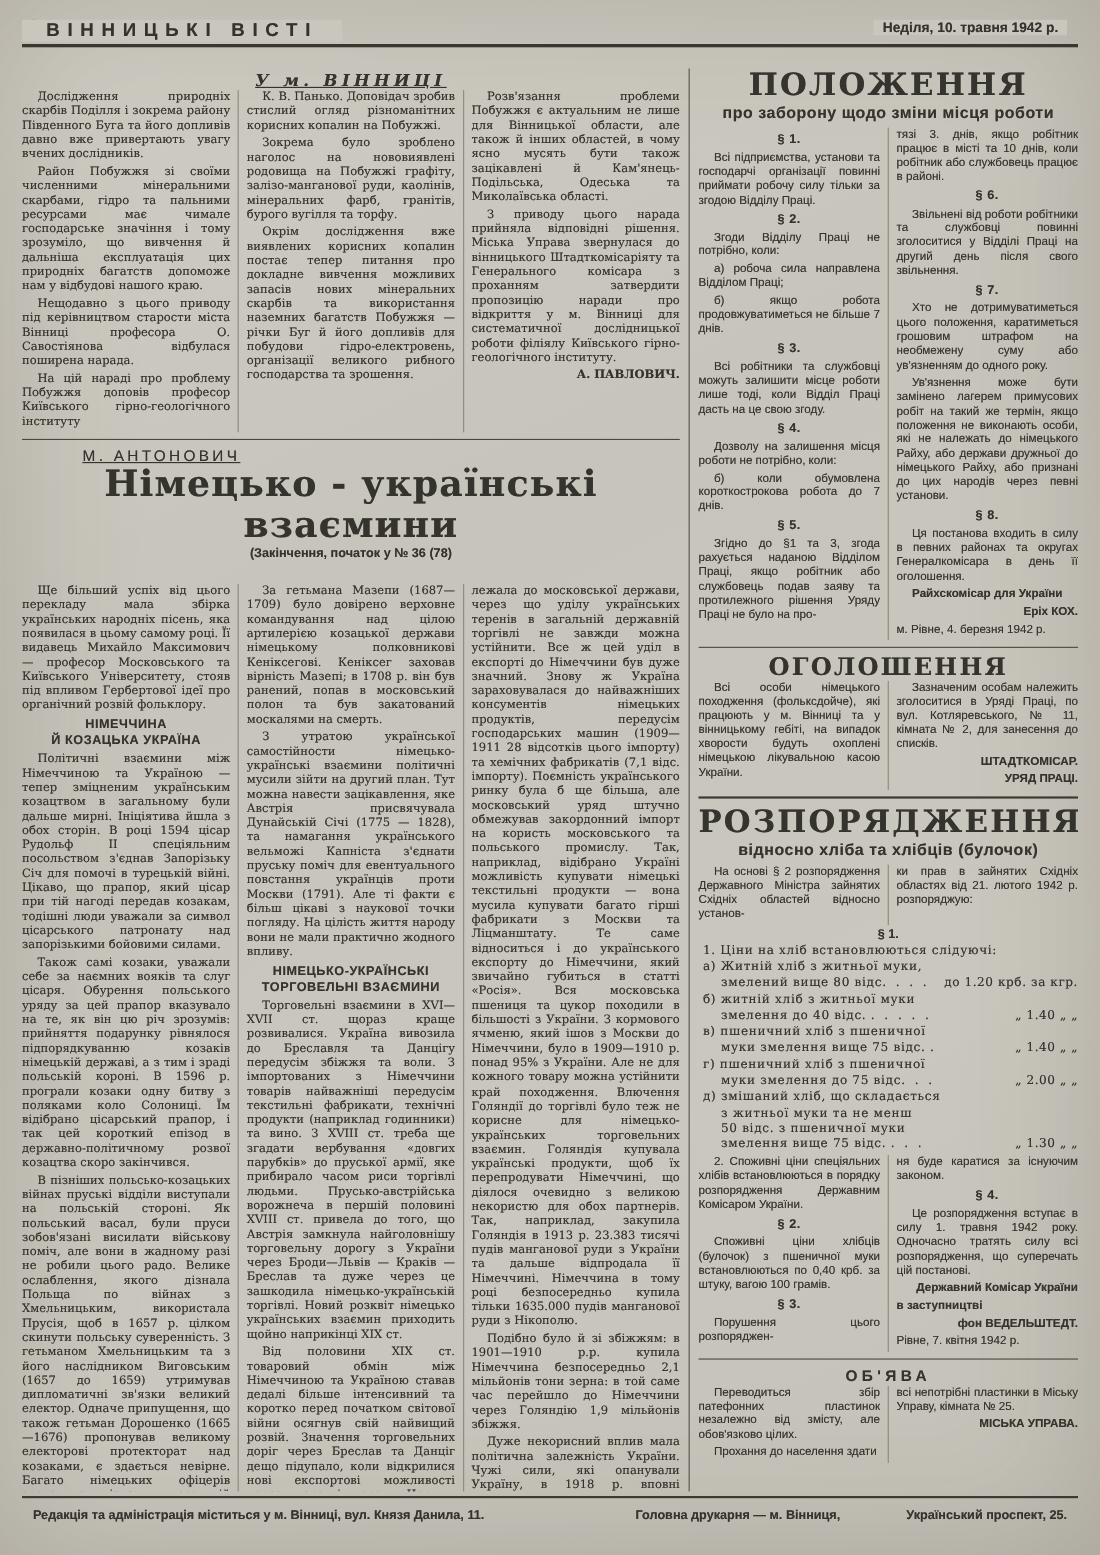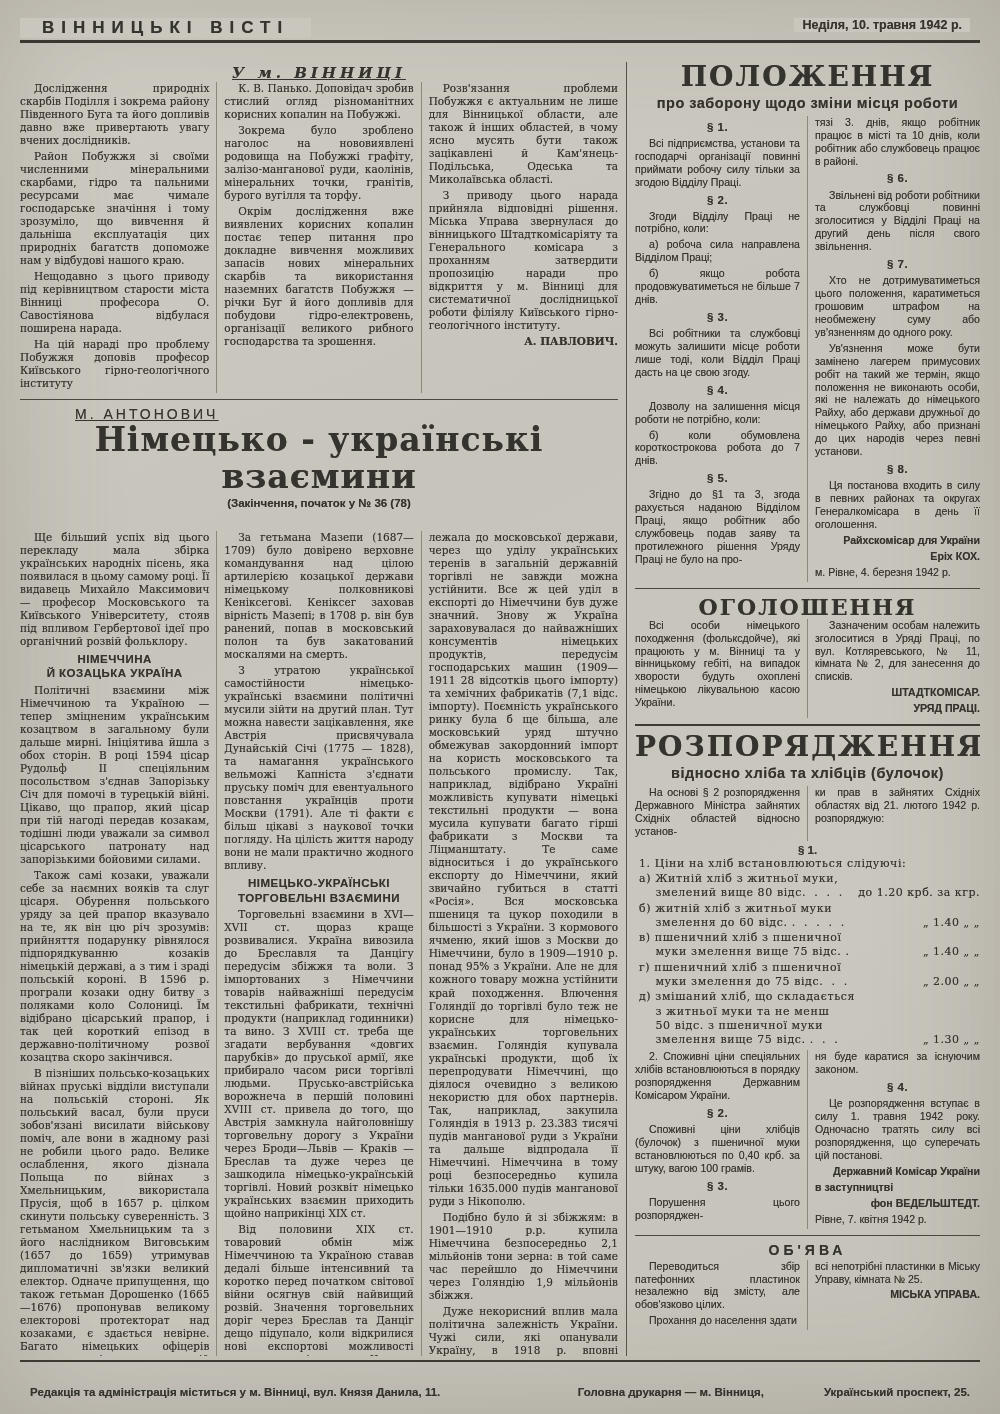--- a/index.html
+++ b/index.html
@@ -59,21 +59,21 @@
   .sans-title{font-family:"Liberation Sans",sans-serif;font-weight:bold;text-align:center;
           font-size:14px;letter-spacing:4px;margin:2px 0;}
   .price-list{font-size:11px;line-height:1.3;margin:1px 0 3px;padding-left:4px;}
   .price-intro{letter-spacing:.6px;margin-bottom:1px;}
   .price-row{display:flex;justify-content:space-between;align-items:flex-end;margin-bottom:1px;}
   .price-row .pl{white-space:pre-wrap;letter-spacing:.6px;}
   .price-row .pr{white-space:nowrap;padding-left:5px;letter-spacing:.5px;}
   .center-par{font-family:"Liberation Sans",sans-serif;font-weight:bold;text-align:center;
           font-size:11.5px;margin:3px 0 1px;}
   
-  footer{border-top:2px solid #3d3a33;margin-top:4px;padding:24px 10px 0;display:flex;
+  footer{border-top:2px solid #3d3a33;margin-top:4px;padding:10px 10px 0;display:flex;
          font-family:"Liberation Sans",sans-serif;font-weight:bold;font-size:11.5px;}
   footer .f-left{flex:1;}
   footer .f-mid{margin-right:60px;}
 </style>
 </head>
 <body>
 
 <div class="page">
 
   <header>
@@ -93,21 +93,21 @@
         <div class="kicker">У м. ВІННИЦІ</div>
         <div class="cols serif-body">
           <div class="col">
               <p class="para">Дослідження природніх скарбів Поділля і зокрема району Південного Буга та його допливів давно вже привертають увагу вчених дослідників.</p>
               <p class="para">Район Побужжя зі своїми численними мінеральними скарбами, гідро та пальними ресурсами має чимале господарське значіння і тому зрозуміло, що вивчення й дальніша експлуатація цих природніх багатств допоможе нам у відбудові нашого краю.</p>
               <p class="para">Нещодавно з цього приводу під керівництвом старости міста Вінниці професора О. Савостіянова відбулася поширена нарада.</p>
               <p class="para">На цій нараді про проблему Побужжя доповів професор Київського гірно-геологічного інституту</p>
             </div>
           <div class="col">
               <p class="para">К. В. Панько. Доповідач зробив стислий огляд різноманітних корисних копалин на Побужжі.</p>
-              <p class="para">Зокрема було зроблено наголос на нововиявлені родовища на Побужжі графіту, залізо-манганової руди, каолінів, мінеральних точки, гранітів, бурого вугілля та торфу.</p>
+              <p class="para">Зокрема було зроблено наголос на нововиявлені родовища на Побужжі графіту, залізо-манганової руди, каолінів, мінеральних фарб, гранітів, бурого вугілля та торфу.</p>
               <p class="para">Окрім дослідження вже виявлених корисних копалин постає тепер питання про докладне вивчення можливих запасів нових мінеральних скарбів та використання наземних багатств Побужжя — річки Буг й його допливів для побудови гідро-електровень, організації великого рибного господарства та зрошення.</p>
             </div>
           <div class="col">
               <p class="para">Розв'язання проблеми Побужжя є актуальним не лише для Вінницької области, але також й інших областей, в чому ясно мусять бути також зацікавлені й Кам'янець-Подільська, Одеська та Миколаївська області.</p>
               <p class="para">З приводу цього нарада прийняла відповідні рішення. Міська Управа звернулася до вінницького Штадткомісаріяту та Генерального комісара з проханням затвердити пропозицію наради про відкриття у м. Вінниці для систематичної дослідницької роботи філіялу Київського гірно-геологічного інституту.</p>
               <p class="para noind" style="text-align: right; font-weight: 700;">А. ПАВЛОВИЧ.</p>
             </div>
         </div>
       </article>
 
@@ -169,21 +169,21 @@
             </div>
           <div class="col">
               <p class="para noind">тязі 3. днів, якщо робітник працює в місті та 10 днів, коли робітник або службовець працює в районі.</p>
               <div class="subhead">§ 6.</div>
               <p class="para">Звільнені від роботи робітники та службовці повинні зголоситися у Відділі Праці на другий день після свого звільнення.</p>
               <div class="subhead">§ 7.</div>
               <p class="para">Хто не дотримуватиметься цього положення, каратиметься грошовим штрафом на необмежену суму або ув'язненням до одного року.</p>
               <p class="para">Ув'язнення може бути замінено лагерем примусових робіт на такий же термін, якщо положення не виконають особи, які не належать до німецького Райху, або держави дружньої до німецького Райху, або признані до цих народів через певні установи.</p>
               <div class="subhead">§ 8.</div>
               <p class="para">Ця постанова входить в силу в певних районах та округах Генералкомісара в день її оголошення.</p>
-              <p class="para noind" style="text-align: right; font-weight: 700;">Райхскомісар для України</p>
+              <p class="para noind" style="text-align: center; font-weight: 700;">Райхскомісар для України</p>
               <p class="para noind" style="text-align: right; font-weight: 700;">Еріх КОХ.</p>
               <p class="para noind">м. Рівне, 4. березня 1942 р.</p>
             </div>
         </div>
       </section>
 
       <hr class="rule">
 
       <section>
         <h2 class="sec-title small">ОГОЛОШЕННЯ</h2>
@@ -215,21 +215,21 @@
         <div class="center-par">§ 1.</div>
         <div class="price-list">
           <div class="price-intro">1. Ціни на хліб встановлюються слідуючі:</div>
           <div class="price-row">
             <span class="pl">а) Житній хліб з житньої муки,
     змелений вище 80 відс.  .  .  .</span>
             <span class="pr">до 1.20 крб. за кгр.</span>
           </div>
           <div class="price-row">
             <span class="pl">б) житній хліб з житньої муки
-    змелення до 60 відс. .  .  .  .  .</span>
+    змелення до 40 відс. .  .  .  .  .</span>
             <span class="pr">„  1.40  „    „</span>
           </div>
           <div class="price-row">
             <span class="pl">в) пшеничний хліб з пшеничної
     муки змелення вище 75 відс. .</span>
             <span class="pr">„  1.40  „    „</span>
           </div>
           <div class="price-row">
             <span class="pl">г) пшеничний хліб з пшеничної
     муки змелення до 75 відс.  .  .</span>

